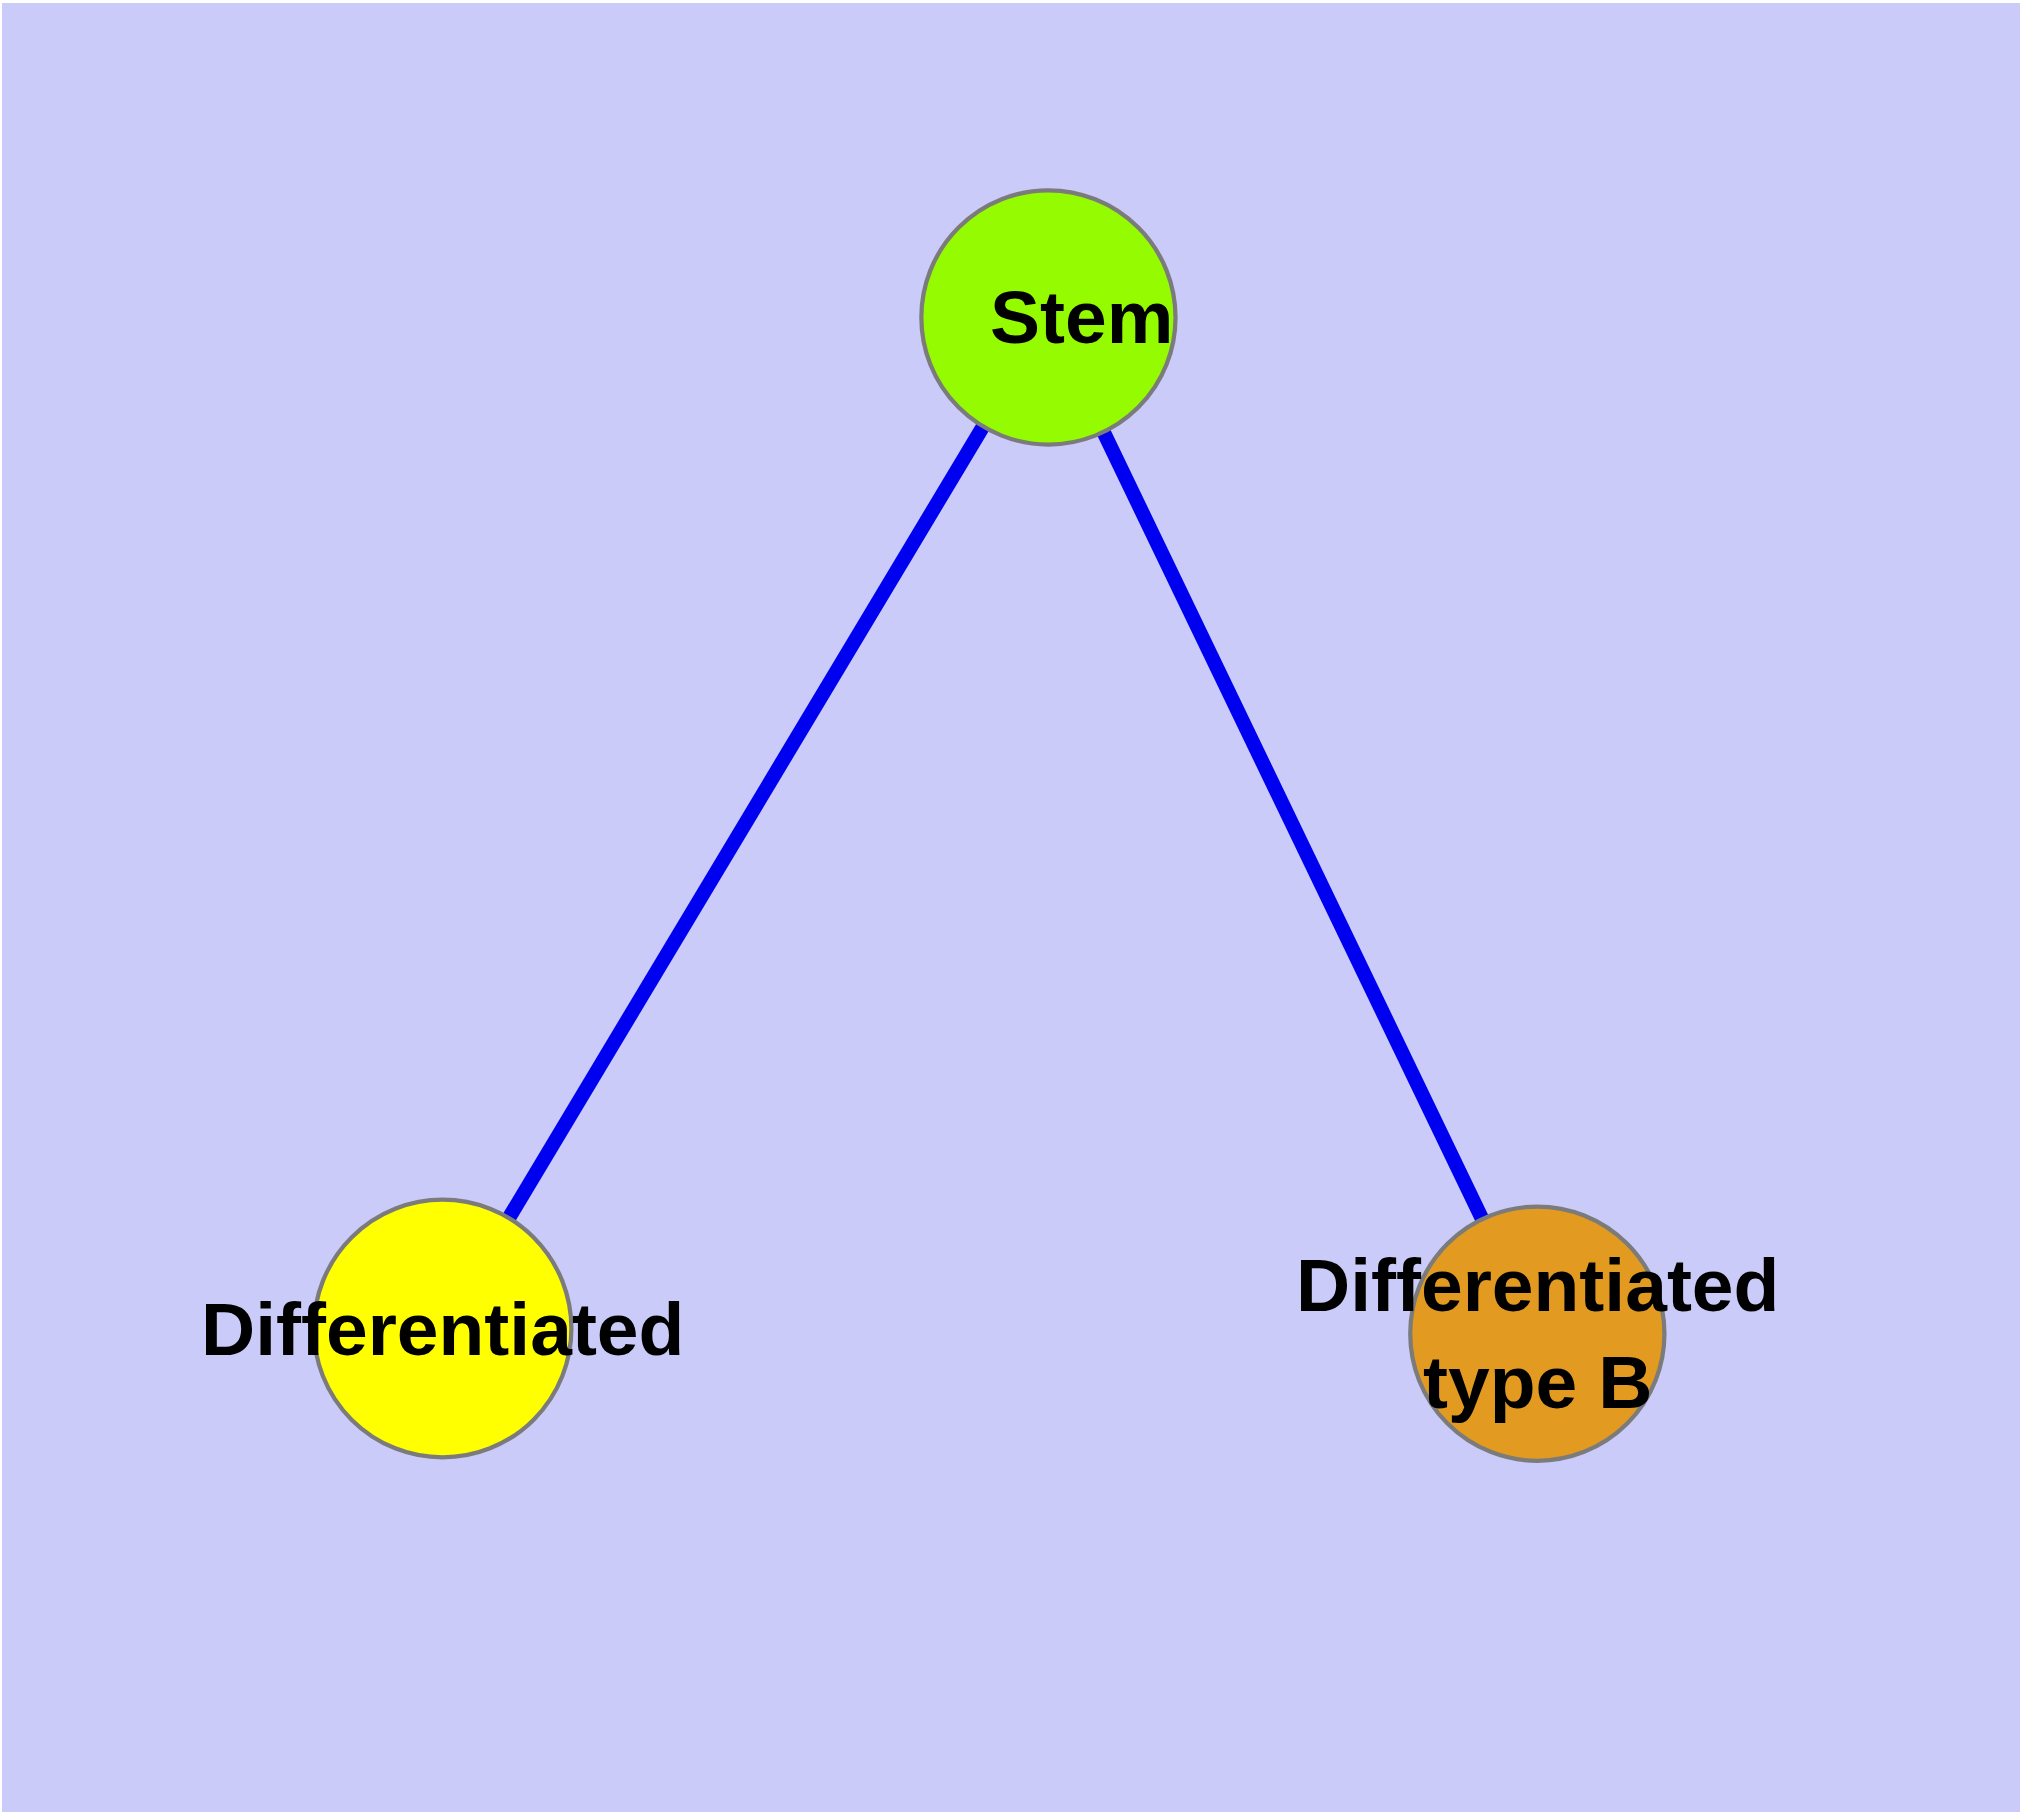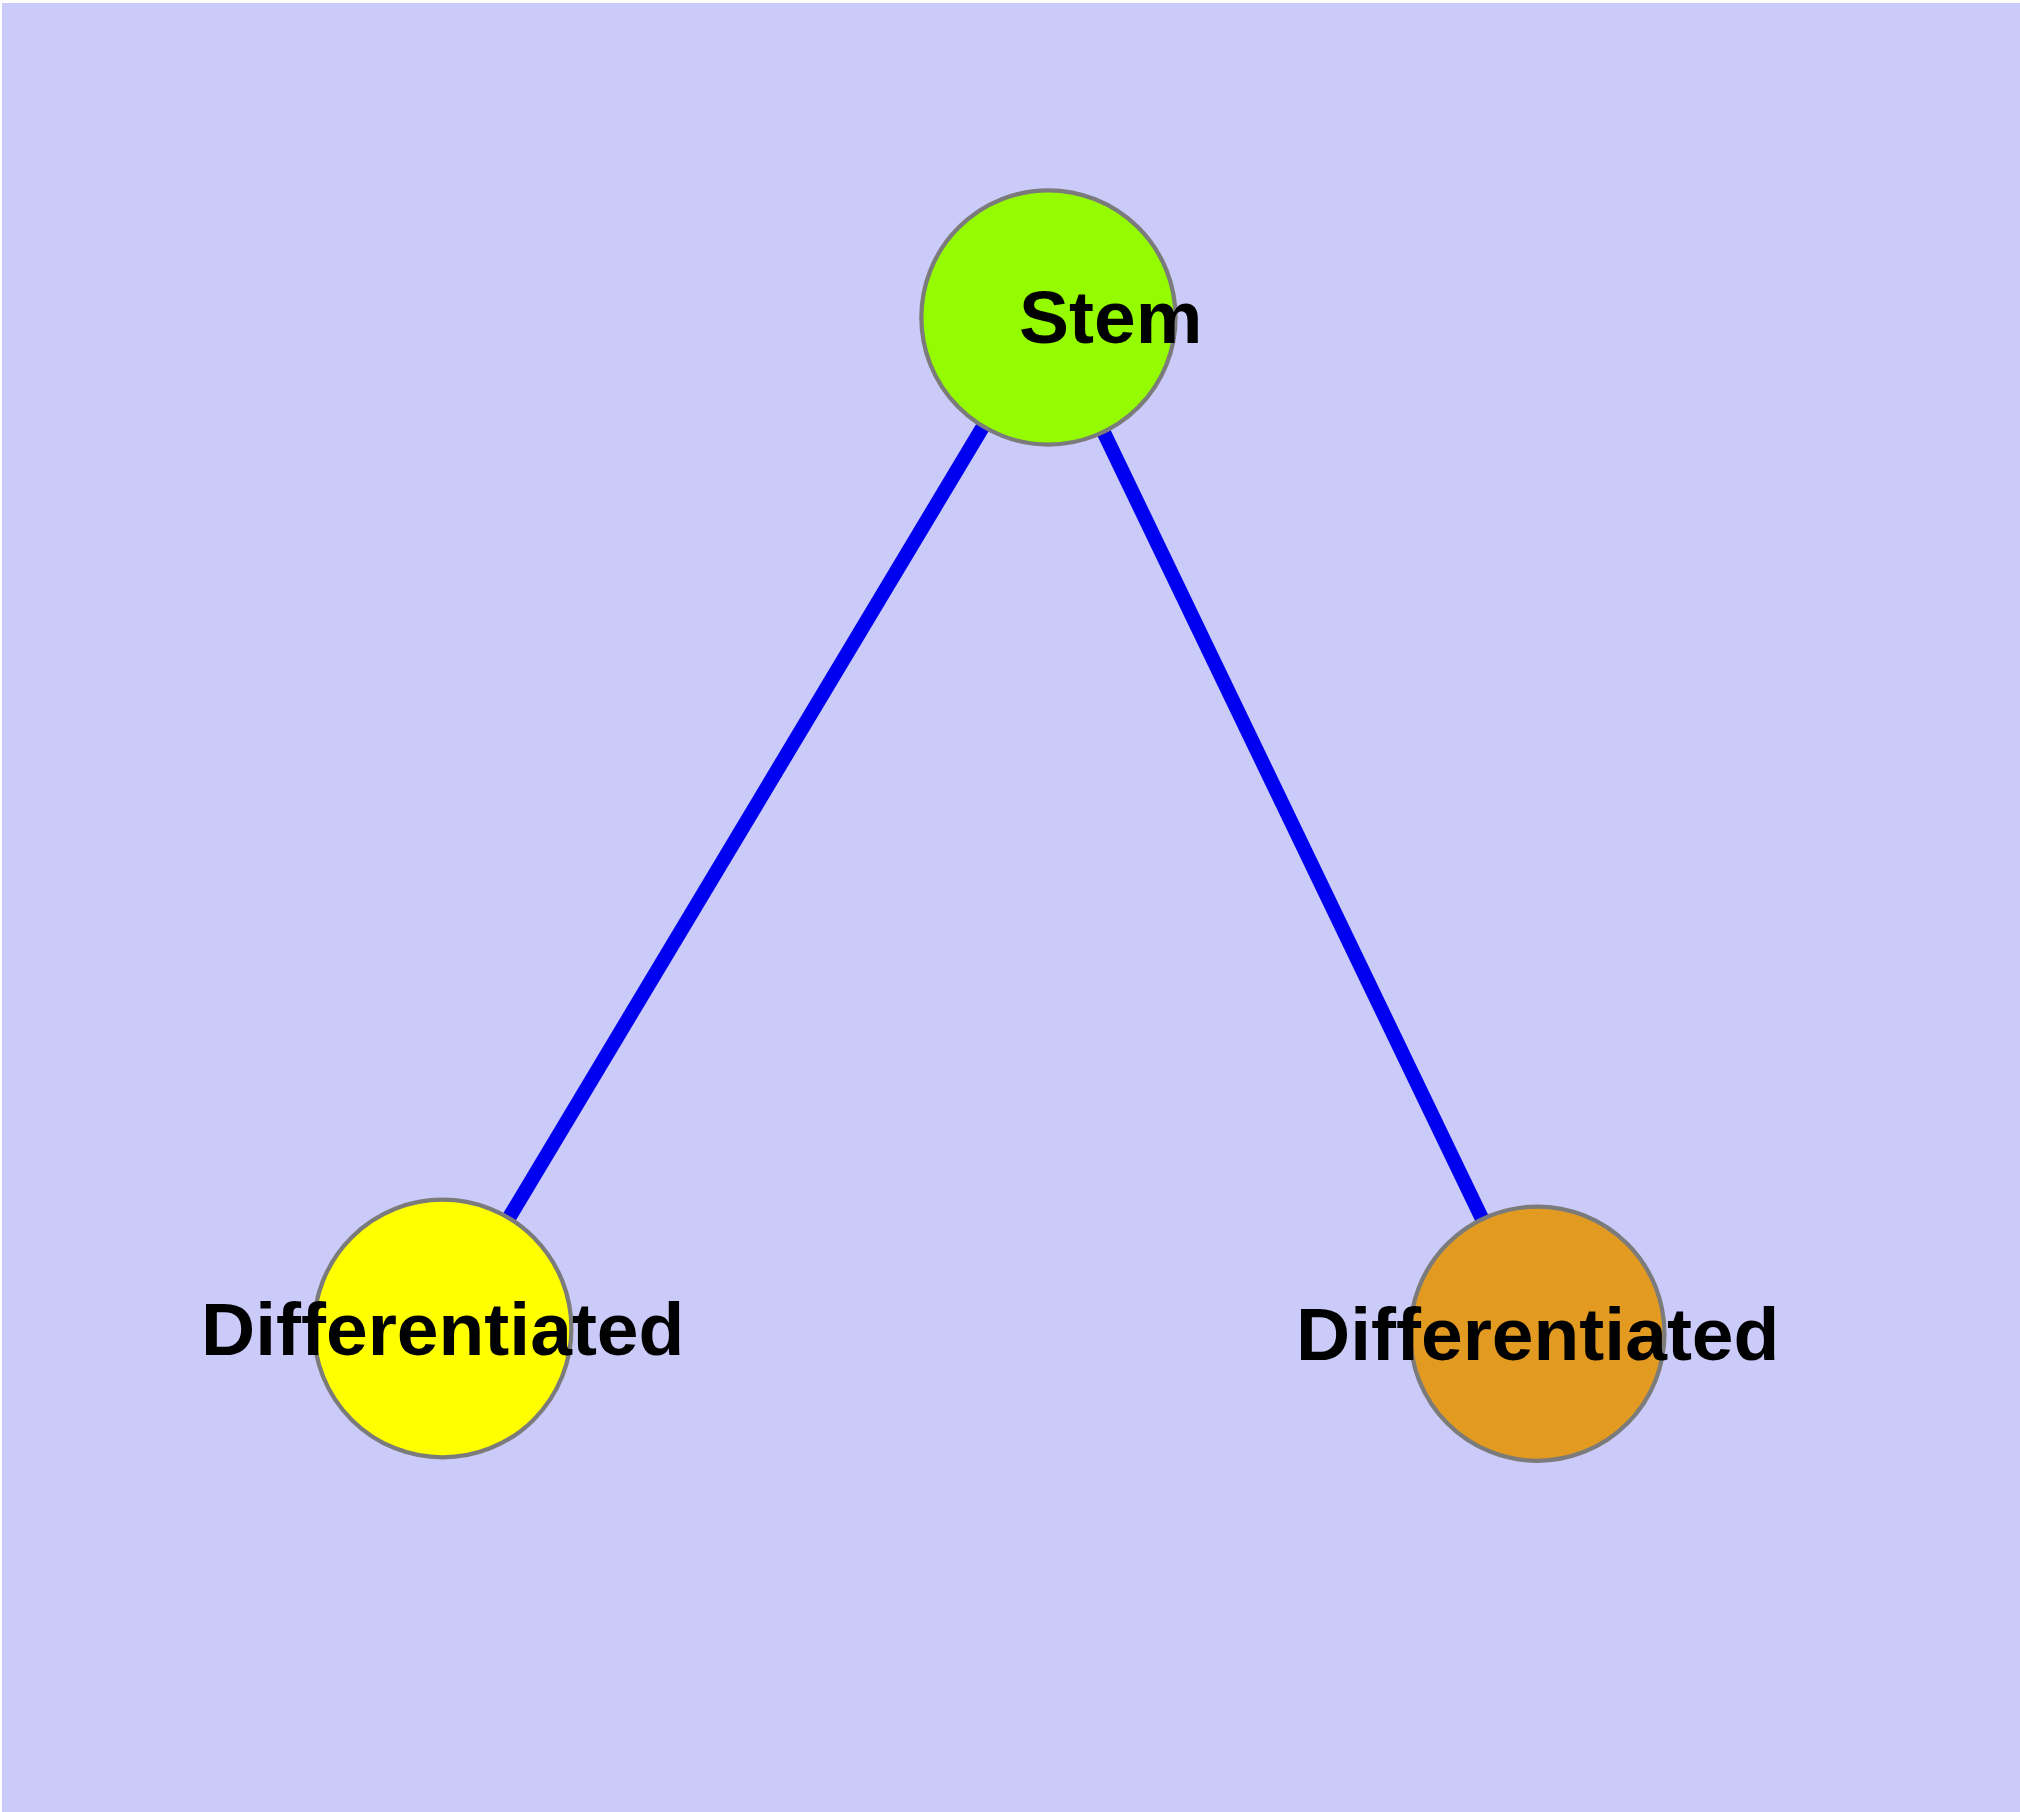--- a/index.html
+++ b/index.html
@@ -46,25 +46,26 @@
 
 <div class="canvas" style="background: rgb(203, 203, 250);">
   <svg viewBox="0 0 2382 2135" preserveAspectRatio="none">
     <line x1="1235" y1="371" x2="520" y2="1564" stroke="#0000F0" stroke-width="17"></line>
     <line x1="1235" y1="371" x2="1812" y2="1570" stroke="#0000F0" stroke-width="17"></line>
     <circle cx="1235" cy="371" r="150" fill="#94FB00" stroke="#7B7B7B" stroke-width="5"></circle>
     <circle cx="520" cy="1564" r="152" fill="#FFFF00" stroke="#7B7B7B" stroke-width="5"></circle>
     <circle cx="1812" cy="1570" r="150" fill="#E29B20" stroke="#7B7B7B" stroke-width="5"></circle>
   </svg>
 
-  <div class="node-label" style="left: 1109px; top: 314px; color: rgb(0, 0, 0);">
+  <div class="node-label" style="left: 1080px; top: 314px; color: rgb(0, 0, 0);">
     <span class="line">Stem</span>
   </div>
 
   <div class="node-label" style="left: 441px; top: 1326px; color: rgb(0, 0, 0);">
     <span class="line">Differentiated</span>
   </div>
 
   <div class="node-label" style="left: 1536px; top: 1331px; color: rgb(0, 0, 0);">
     <span class="line">Differentiated</span>
+    <span class="line">type B</span>
   </div>
 </div>
 
 
 </body></html>

